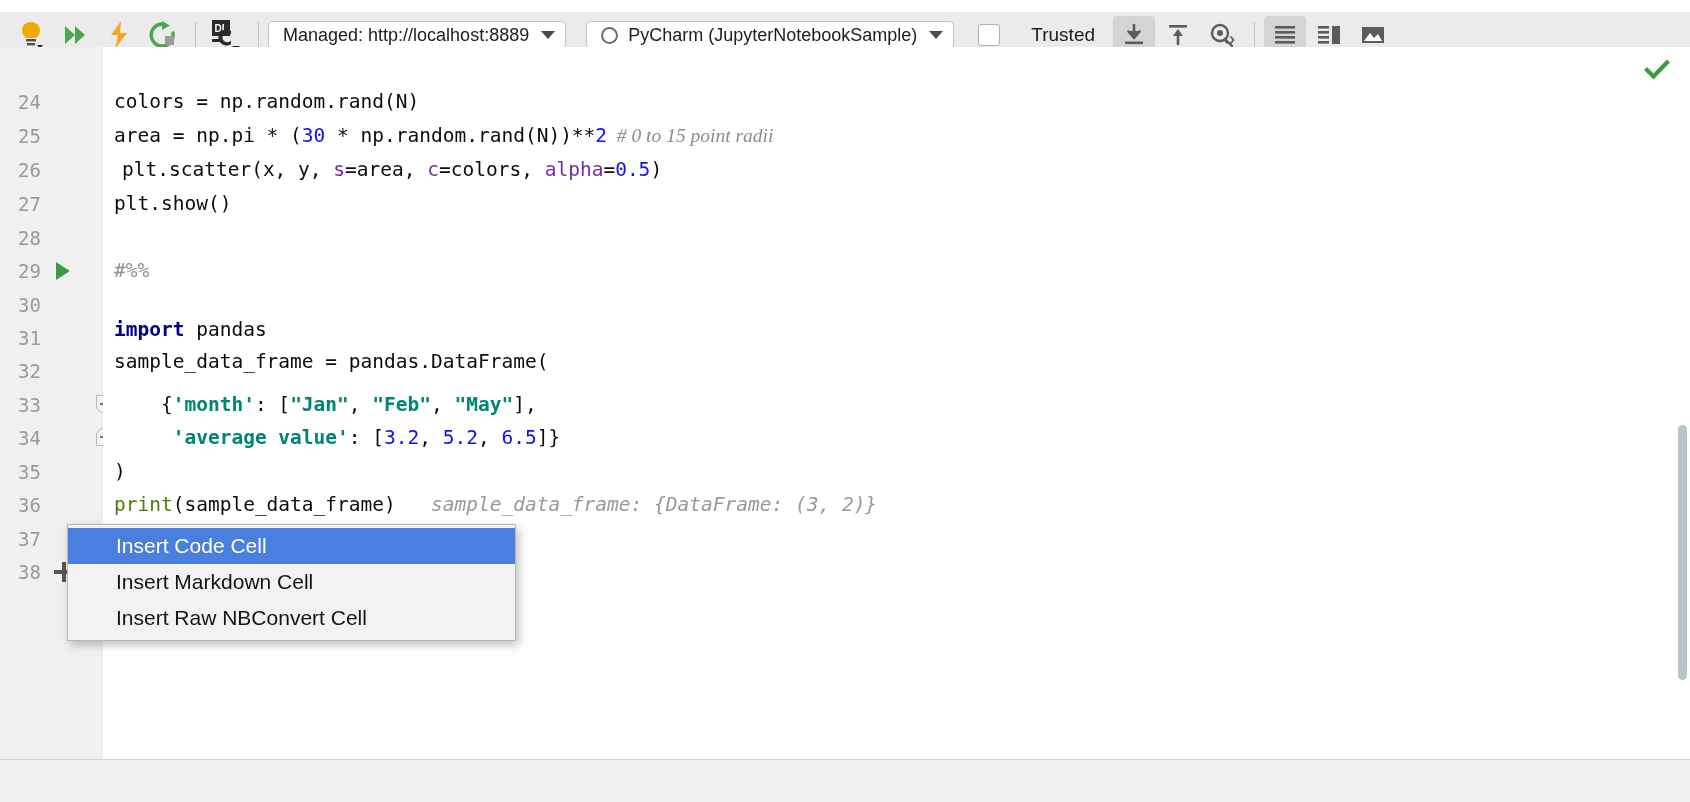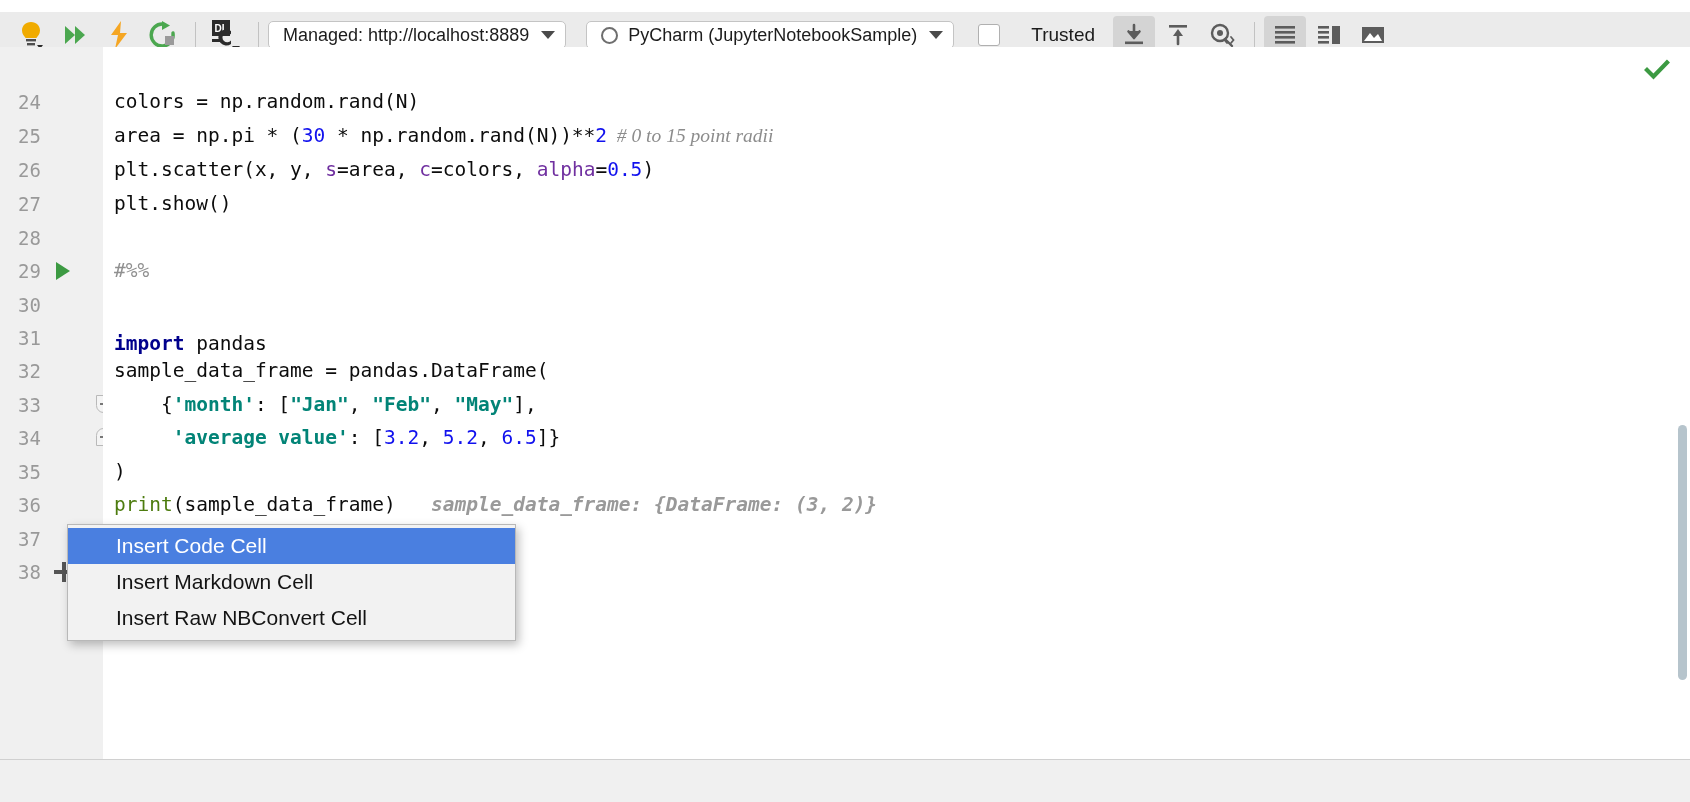--- a/index.html
+++ b/index.html
@@ -166,21 +166,21 @@
     color: #0c0c0c;
     white-space: pre;
   }
   .k-kw   { color: #00008c; font-weight: bold; }
   .k-num  { color: #1111ee; }
   .k-str  { color: #028477; font-weight: bold; }
   .k-cmt  { color: #8c8c8c; font-style: italic; font-family: Liberation Serif, serif; }
   .k-kwarg{ color: #7030a0; }
   .k-fn   { color: #4d7c0f; }
   .k-cellmark { color: #909090; }
-  .k-hint { color: #999999; font-style: italic; font-weight: bold; }
+  .k-hint { color: #999999; font-style: italic; }
 
   
   #check-ok {
     position: absolute; right: 20px; top: 10px;
     width: 26px; height: 26px;
   }
 
   
   #vscroll {
     position: absolute; right: 3px; top: 378px;
@@ -364,27 +364,27 @@
       <div class="lineno" style="top: 408px;">35</div>
       <div class="lineno" style="top: 441px;">36</div>
       <div class="lineno" style="top: 475px;">37</div>
       <div class="lineno" style="top: 508px;">38</div>
       <div class="plus-icon" style="top: 515px;"></div>
     </div>
 
   <div id="code-surface">
       <div class="codeline" style="top: 38px;"><span>colors = np.random.rand(N)</span></div>
       <div class="codeline" style="top: 72px;"><span>area = np.pi * (</span><span class="k-num">30</span><span> * np.random.rand(N))**</span><span class="k-num">2</span><span class="k-cmt">  # 0 to 15 point radii</span></div>
-      <div class="codeline" style="top: 106px;"><span>plt.scatter(x, y, </span><span class="k-kwarg">s</span><span>=area, </span><span class="k-kwarg">c</span><span>=colors, </span><span class="k-kwarg">alpha</span><span>=</span><span class="k-num">0.5</span><span>)</span></div>
+      <div class="codeline" style="top: 106px; margin-left: 8px;"><span>plt.scatter(x, y, </span><span class="k-kwarg">s</span><span>=area, </span><span class="k-kwarg">c</span><span>=colors, </span><span class="k-kwarg">alpha</span><span>=</span><span class="k-num">0.5</span><span>)</span></div>
       <div class="codeline" style="top: 140px;"><span>plt.show()</span></div>
       <div class="codeline" style="top: 174px;"></div>
       <div class="codeline" style="top: 207px;"><span class="k-cellmark">#%%</span></div>
       <div class="codeline" style="top: 241px;"></div>
-      <div class="codeline" style="top: 280px;"><span class="k-kw">import</span><span> pandas</span></div>
-      <div class="codeline" style="top: 307px;"><span>sample_data_frame = pandas.DataFrame(</span></div>
+      <div class="codeline" style="top: 266px;"><span class="k-kw">import</span><span> pandas</span></div>
+      <div class="codeline" style="top: 298px;"><span>sample_data_frame = pandas.DataFrame(</span></div>
       <div class="codeline" style="top: 341px;"><span>    {</span><span class="k-str">'month'</span><span>: [</span><span class="k-str">"Jan"</span><span>, </span><span class="k-str">"Feb"</span><span>, </span><span class="k-str">"May"</span><span>],</span></div>
       <div class="codeline" style="top: 374px;"><span>     </span><span class="k-str">'average value'</span><span>: [</span><span class="k-num">3.2</span><span>, </span><span class="k-num">5.2</span><span>, </span><span class="k-num">6.5</span><span>]}</span></div>
       <div class="codeline" style="top: 408px;"><span>)</span></div>
       <div class="codeline" style="top: 441px;"><span class="k-fn">print</span><span>(sample_data_frame)</span><span class="k-hint">   sample_data_frame: {DataFrame: (3, 2)}</span></div>
       <div class="codeline" style="top: 475px;"></div>
       <div class="codeline" style="top: 508px;"></div>
     </div>
 
   <div id="check-ok">
     <svg width="26" height="26" viewBox="0 0 26 26">

